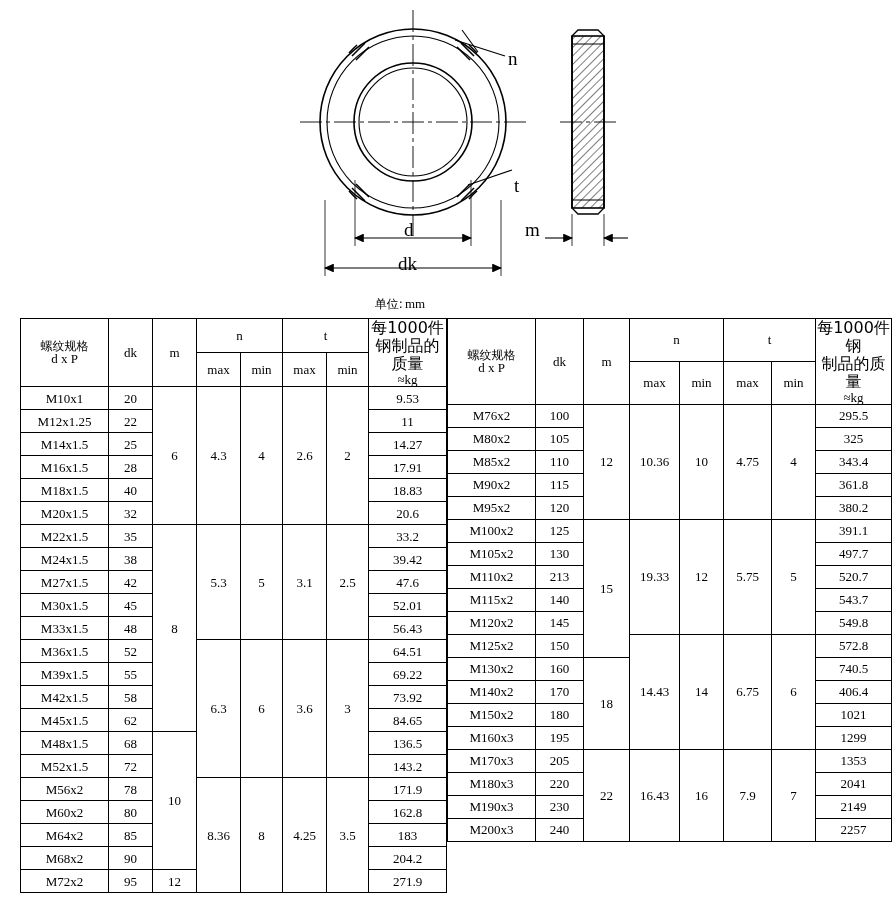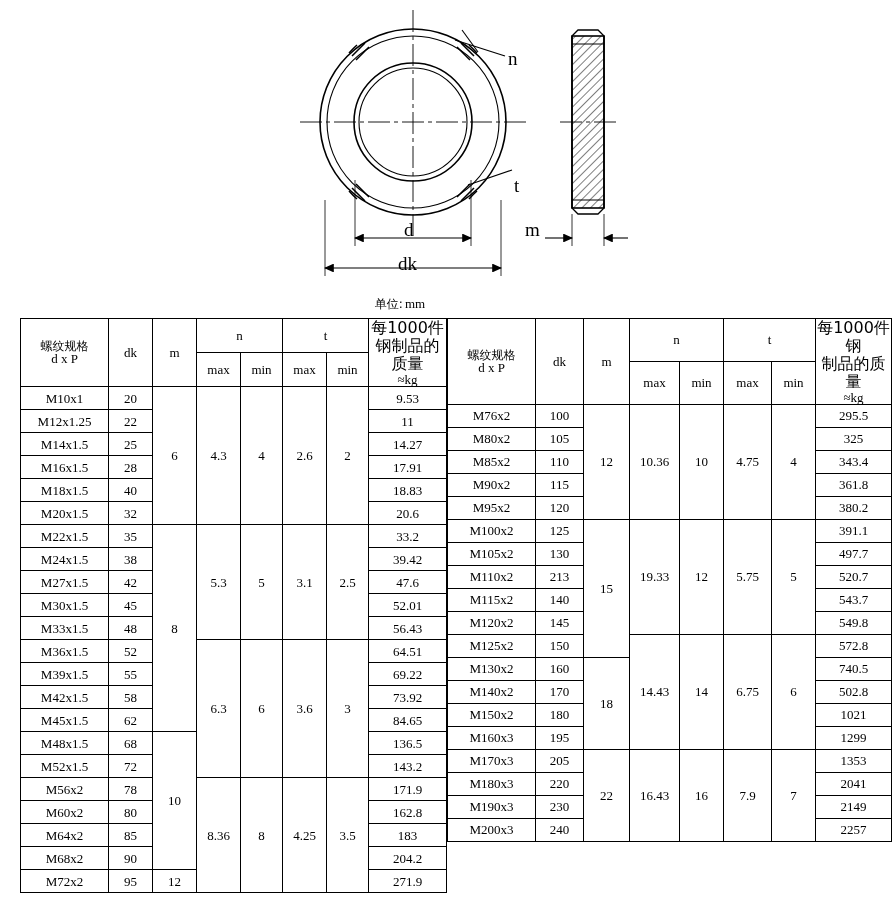--- a/index.html
+++ b/index.html
@@ -424,21 +424,21 @@
         </tr>
         <tr>
           <td>M130x2</td>
           <td>160</td>
           <td rowspan="4">18</td>
           <td>740.5</td>
         </tr>
         <tr>
           <td>M140x2</td>
           <td>170</td>
-          <td>502.8</td>
+          <td>406.4</td>
         </tr>
         <tr>
           <td>M150x2</td>
           <td>180</td>
           <td>1021</td>
         </tr>
         <tr>
           <td>M160x3</td>
           <td>195</td>
           <td>1299</td>

